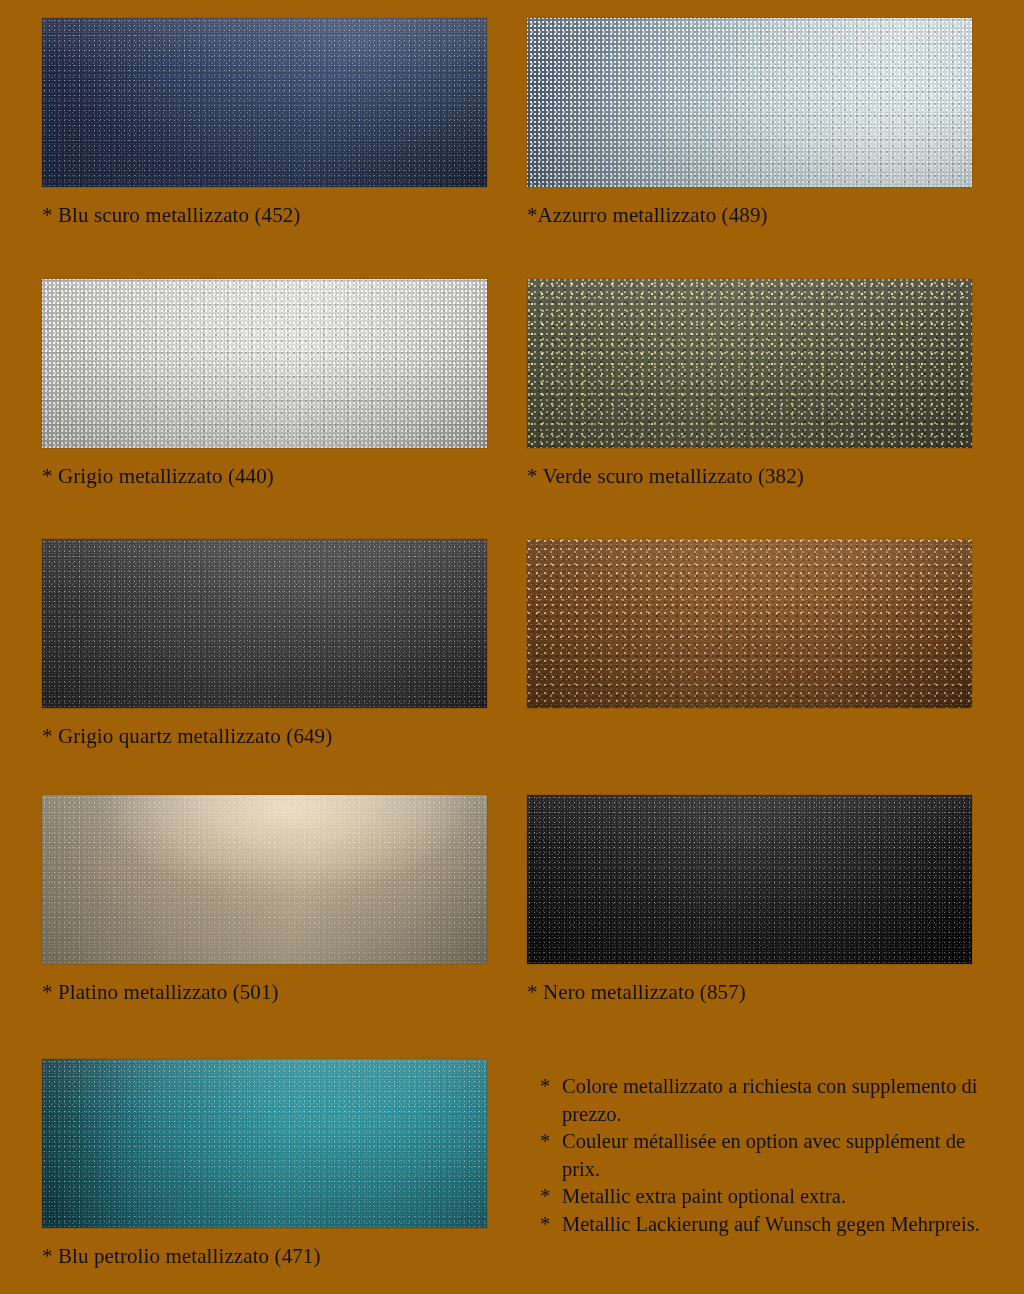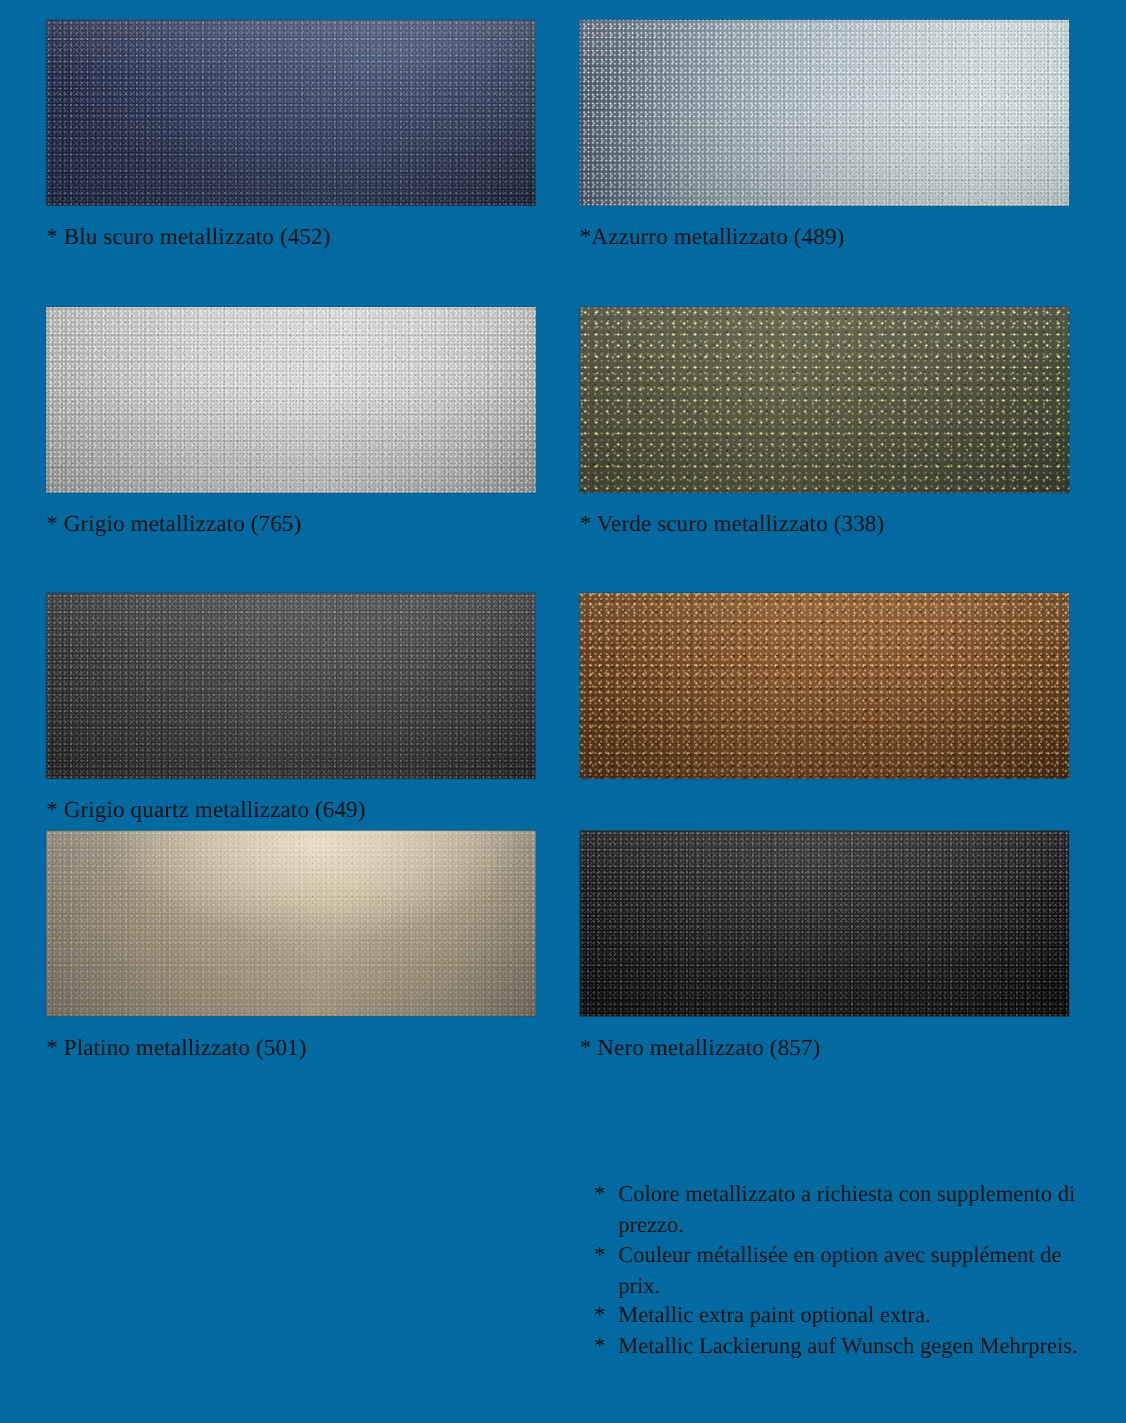--- a/index.html
+++ b/index.html
@@ -14,21 +14,21 @@
     position: relative;
     font-family: "Liberation Serif", "DejaVu Serif", serif;
     color: #151515;
     overflow: hidden;
   }
 
   .sheet {
     position: relative;
     width: 1024px;
     height: 1294px;
-    background: #0369a1;
+    background: #a16207;
   }
 
   
   .grid {
     position: absolute;
     left: 0;
     top: 0;
     width: 1024px;
     height: 1294px;
   }
@@ -36,21 +36,21 @@
   .cell {
     position: absolute;
     width: 445px;
   }
   .cell.col-left  { left: 42px; }
   .cell.col-right { left: 527px; }
 
   .row-1 { top: 18px; }
   .row-2 { top: 279px; }
   .row-3 { top: 539px; border-radius: 18px; }
-  .row-4 { top: 755px; border-radius: 20px; }
+  .row-4 { top: 795px; border-radius: 20px; }
   .row-5 { top: 1059px; }
 
   .swatch {
     width: 445px;
     height: 169px;
     position: relative;
     overflow: hidden;
     box-shadow: 0 0 0 0.5px rgba(0,0,0,0.18);
   }
 
@@ -164,32 +164,32 @@
     </div>
 
     <div class="cell col-left row-2">
       <div class="swatch">
         <div class="base" style="background:
                radial-gradient(120% 140% at 55% 40%, rgba(226,226,224,0.80) 0%, rgba(226,226,224,0) 65%),
                linear-gradient(100deg, #9a9a99 0%, #bdbdbb 35%, #c9c9c7 58%, #a9a9a7 85%, #8f8f8e 100%);"></div>
         <div class="flake bright"></div>
         <div class="sheen" style="background: linear-gradient(180deg, rgba(255,255,255,0.16) 0%, rgba(255,255,255,0) 40%, rgba(0,0,0,0.13) 100%);"></div>
       </div>
-      <div class="caption">* Grigio metallizzato (765)</div>
+      <div class="caption">* Grigio metallizzato (440)</div>
     </div>
 
     <div class="cell col-right row-2">
       <div class="swatch">
         <div class="base" style="background:
                radial-gradient(120% 150% at 45% 35%, rgba(118,118,92,0.45) 0%, rgba(118,118,92,0) 62%),
                linear-gradient(100deg, #474936 0%, #54563f 40%, #4b4d3a 70%, #3f4131 100%);"></div>
         <div class="flake gold"></div>
         <div class="sheen" style="background: linear-gradient(180deg, rgba(255,255,255,0.08) 0%, rgba(255,255,255,0) 34%, rgba(0,0,0,0.16) 100%);"></div>
       </div>
-      <div class="caption">* Verde scuro metallizzato (338)</div>
+      <div class="caption">* Verde scuro metallizzato (382)</div>
     </div>
 
     <div class="cell col-left row-3">
       <div class="swatch">
         <div class="base" style="background:
                radial-gradient(130% 150% at 62% 30%, rgba(96,96,96,0.55) 0%, rgba(96,96,96,0) 62%),
                linear-gradient(100deg, #242424 0%, #333333 45%, #2e2e2e 72%, #1d1d1d 100%);"></div>
         <div class="flake fine"></div>
         <div class="sheen" style="background: linear-gradient(180deg, rgba(255,255,255,0.09) 0%, rgba(255,255,255,0) 32%, rgba(0,0,0,0.20) 100%);"></div>
       </div>
@@ -221,20 +221,30 @@
       <div class="swatch">
         <div class="base" style="background:
                radial-gradient(120% 140% at 48% 22%, rgba(72,72,72,0.50) 0%, rgba(72,72,72,0) 60%),
                linear-gradient(100deg, #0a0a0a 0%, #171717 45%, #121212 75%, #060606 100%);"></div>
         <div class="flake fine"></div>
         <div class="sheen" style="background: linear-gradient(180deg, rgba(255,255,255,0.07) 0%, rgba(255,255,255,0) 30%, rgba(0,0,0,0.26) 100%);"></div>
       </div>
       <div class="caption">* Nero metallizzato (857)</div>
     </div>
 
+    <div class="cell col-left row-5">
+      <div class="swatch">
+        <div class="base" style="background:
+               radial-gradient(130% 150% at 68% 38%, rgba(62,166,174,0.55) 0%, rgba(62,166,174,0) 62%),
+               linear-gradient(100deg, #0a3038 0%, #19646f 26%, #23828c 55%, #1d7781 80%, #145d67 100%);"></div>
+        <div class="flake fine"></div>
+        <div class="sheen" style="background: linear-gradient(180deg, rgba(255,255,255,0.10) 0%, rgba(255,255,255,0) 34%, rgba(0,0,0,0.20) 100%);"></div>
+      </div>
+      <div class="caption">* Blu petrolio metallizzato (471)</div>
+    </div>
 
   </div>
 
   <div class="footnotes">
 
     <div class="footnote">
       <span class="star">*</span>
       <span>Colore metallizzato a richiesta con supplemento di prezzo.</span>
     </div>
 

